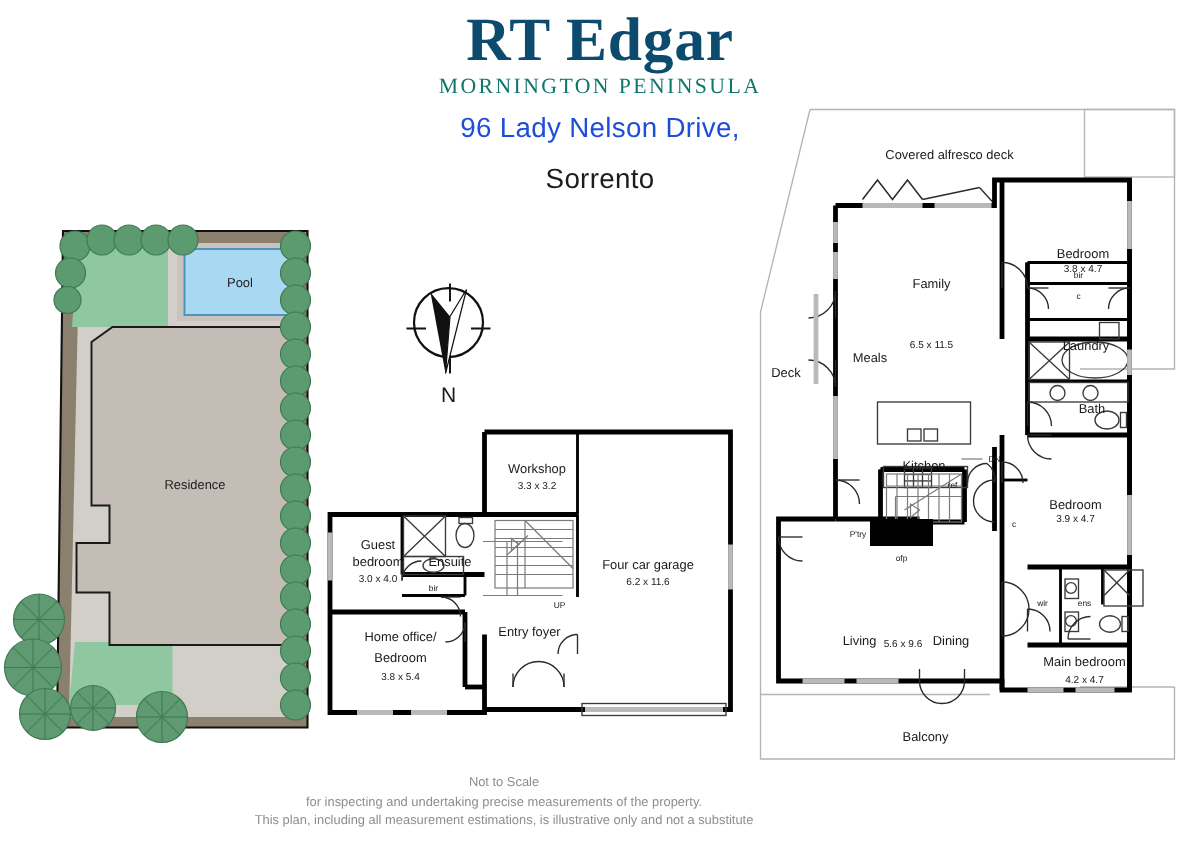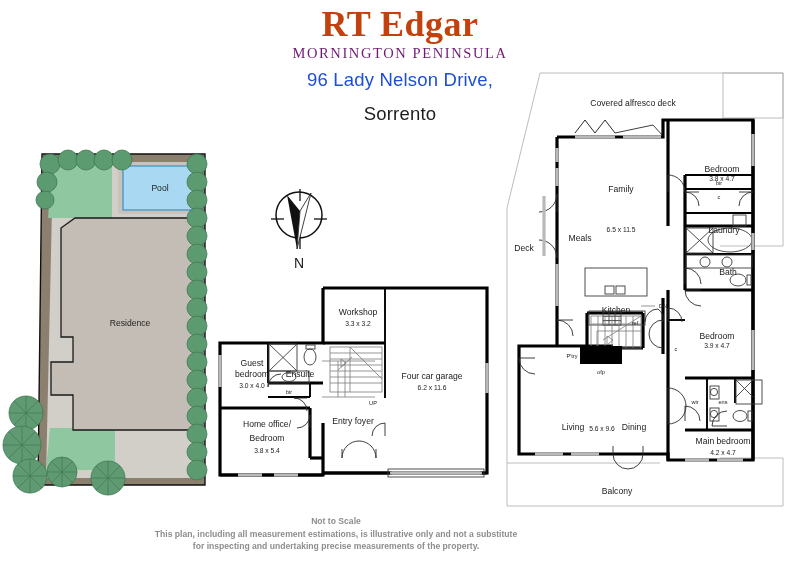--- a/index.html
+++ b/index.html
@@ -1,30 +1,30 @@
 <!DOCTYPE html>
 <html><head>
 <meta charset="utf-8">
 <style>
   html,body{margin:0;padding:0;background:#ffffff;}
   body{width:800px;height:566px;position:relative;overflow:hidden;
        font-family:"Liberation Sans",sans-serif;color:#1a1a1a;}
 
   
   #header{position:absolute;left:0;top:0;width:800px;text-align:center;}
-  #brand{font-family:"Liberation Serif",serif;font-size:36px;font-weight:700;
-         letter-spacing:0.5px;color:#c2410c;line-height:1;margin-top:6px;}
+  #brand{font-family:"Liberation Serif",serif;font-size:41px;font-weight:700;
+         letter-spacing:0.5px;color:#0c4a6e;line-height:1;margin-top:6px;}
   #subbrand{font-family:"Liberation Serif",serif;font-size:14.5px;
-            letter-spacing:1.6px;color:#701a75;margin-top:3px;}
+            letter-spacing:1.6px;color:#0f766e;margin-top:3px;}
   #addr1{font-size:18.5px;color:#1d4ed8;margin-top:7px;letter-spacing:.2px;}
   #addr2{font-size:18.5px;color:#1c1c1c;margin-top:12px;letter-spacing:.2px;}
 
   
   #footer{position:absolute;left:0;top:515px;width:672px;text-align:center;
-          color:#8d8d8d;font-size:8.6px;line-height:12.6px;font-weight:bold;}
+          color:#8d8d8d;font-size:8.6px;line-height:12.6px;}
 
   
   .plan{position:absolute;}
   text{font-family:"Liberation Sans",sans-serif;fill:#1a1a1a;}
   .rm{font-size:8.6px;text-anchor:middle;}
   .dim{font-size:6.7px;text-anchor:middle;}
   .tiny{font-size:5.6px;text-anchor:middle;}
   .sitelbl{font-size:8.6px;text-anchor:middle;fill:#222;}
   .w-out{fill:none;stroke:#000;stroke-width:3.2;}
   .w-in{fill:none;stroke:#000;stroke-width:1.9;}
@@ -474,15 +474,15 @@
   <text class="tiny" x="77" y="300">P'try</text>
   <text class="tiny" x="168" y="250" text-anchor="start">DN</text>
   <text class="tiny" x="181" y="293">c</text>
   <text class="tiny" x="106" y="316">ofp</text>
   <text class="tiny" x="200" y="346">wir</text>
   <text class="tiny" x="228" y="346">ens</text>
 </svg>
 
 <div id="footer">
   <div>Not to Scale</div>
+  <div>for inspecting and undertaking precise measurements of the property.</div>
   <div>This plan, including all measurement estimations, is illustrative only and not a substitute</div>
-  <div>for inspecting and undertaking precise measurements of the property.</div>
 </div>
 
 </body></html>

